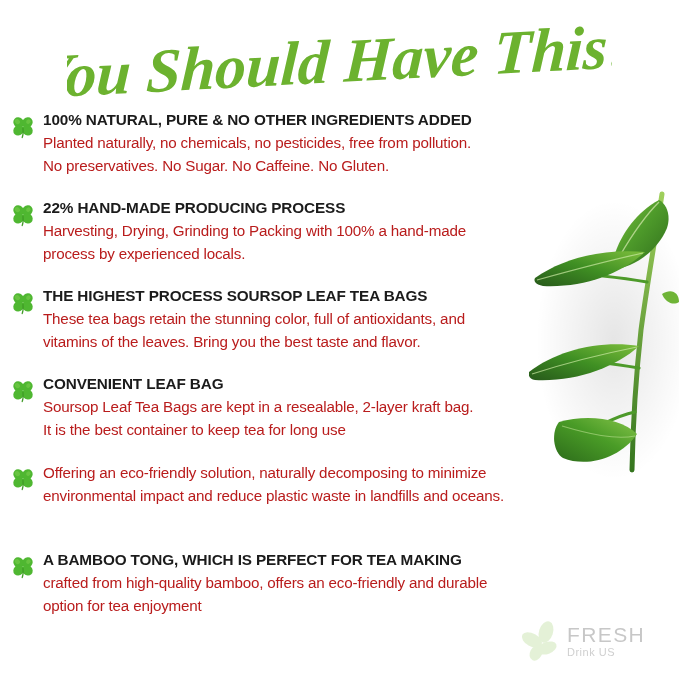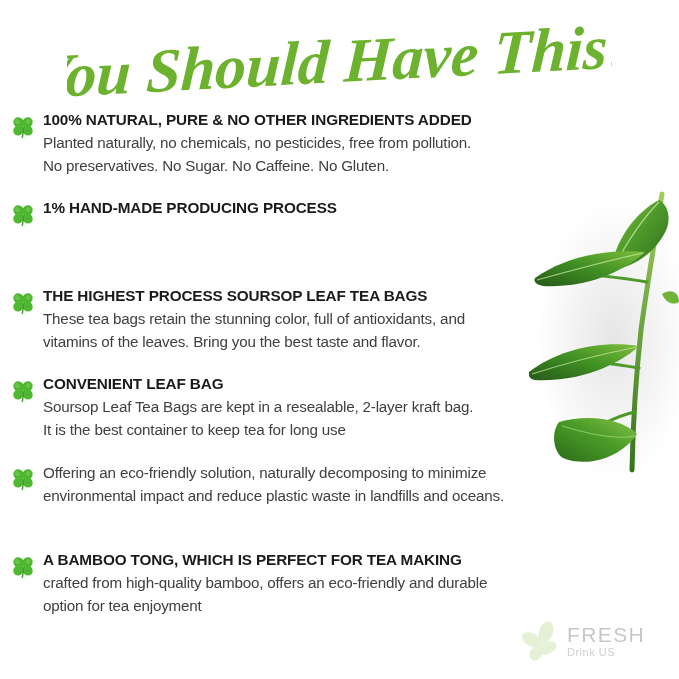--- a/index.html
+++ b/index.html
@@ -77,21 +77,21 @@
     letter-spacing: -0.12px;
     color: #1b1b1b;
     line-height: 19px;
     margin: 0 0 3px 0;
     white-space: nowrap;
   }
   .feature-body {
     font-family: "Liberation Sans", sans-serif;
     font-size: 15.2px;
     font-weight: normal;
-    color: #404040;
+    color: #b91c1c;
     line-height: 22.5px;
     letter-spacing: -0.18px;
     margin: 0;
     white-space: pre-line;
   }
 
   
   .brand {
     position: absolute;
     right: 12px;
@@ -221,21 +221,23 @@
             <ellipse cx="7.6" cy="15.2" rx="5.0" ry="5.6" transform="rotate(45 7.6 15.2)"></ellipse>
             <ellipse cx="16.4" cy="15.2" rx="5.0" ry="5.6" transform="rotate(-45 16.4 15.2)"></ellipse>
           </g>
           <g fill="#7ed04f" opacity="0.55">
             <ellipse cx="6.4" cy="6.6" rx="2.3" ry="2.8" transform="rotate(-45 6.4 6.6)"></ellipse>
             <ellipse cx="17.4" cy="6.6" rx="2.0" ry="2.4" transform="rotate(45 17.4 6.6)"></ellipse>
           </g>
           <path d="M12 13.2 C12.3 17 12.3 19.8 11.2 22.6" stroke="#3f9a26" stroke-width="1.25" fill="none" stroke-linecap="round"></path>
         </svg>
       </span>
-      <p class="feature-title">1% HAND-MADE PRODUCING PROCESS</p>
+      <p class="feature-title">22% HAND-MADE PRODUCING PROCESS</p>
+      <p class="feature-body">Harvesting, Drying, Grinding to Packing with 100% a hand-made
+process by experienced locals.</p>
     </div>
 
     <div class="feature">
       <span class="clover">
         <svg viewBox="0 0 24 24" width="24" height="24" xmlns="http://www.w3.org/2000/svg">
           <g fill="#4fb731">
             <ellipse cx="7.6" cy="7.6" rx="5.0" ry="5.6" transform="rotate(-45 7.6 7.6)"></ellipse>
             <ellipse cx="16.4" cy="7.6" rx="5.0" ry="5.6" transform="rotate(45 16.4 7.6)"></ellipse>
             <ellipse cx="7.6" cy="15.2" rx="5.0" ry="5.6" transform="rotate(45 7.6 15.2)"></ellipse>
             <ellipse cx="16.4" cy="15.2" rx="5.0" ry="5.6" transform="rotate(-45 16.4 15.2)"></ellipse>

